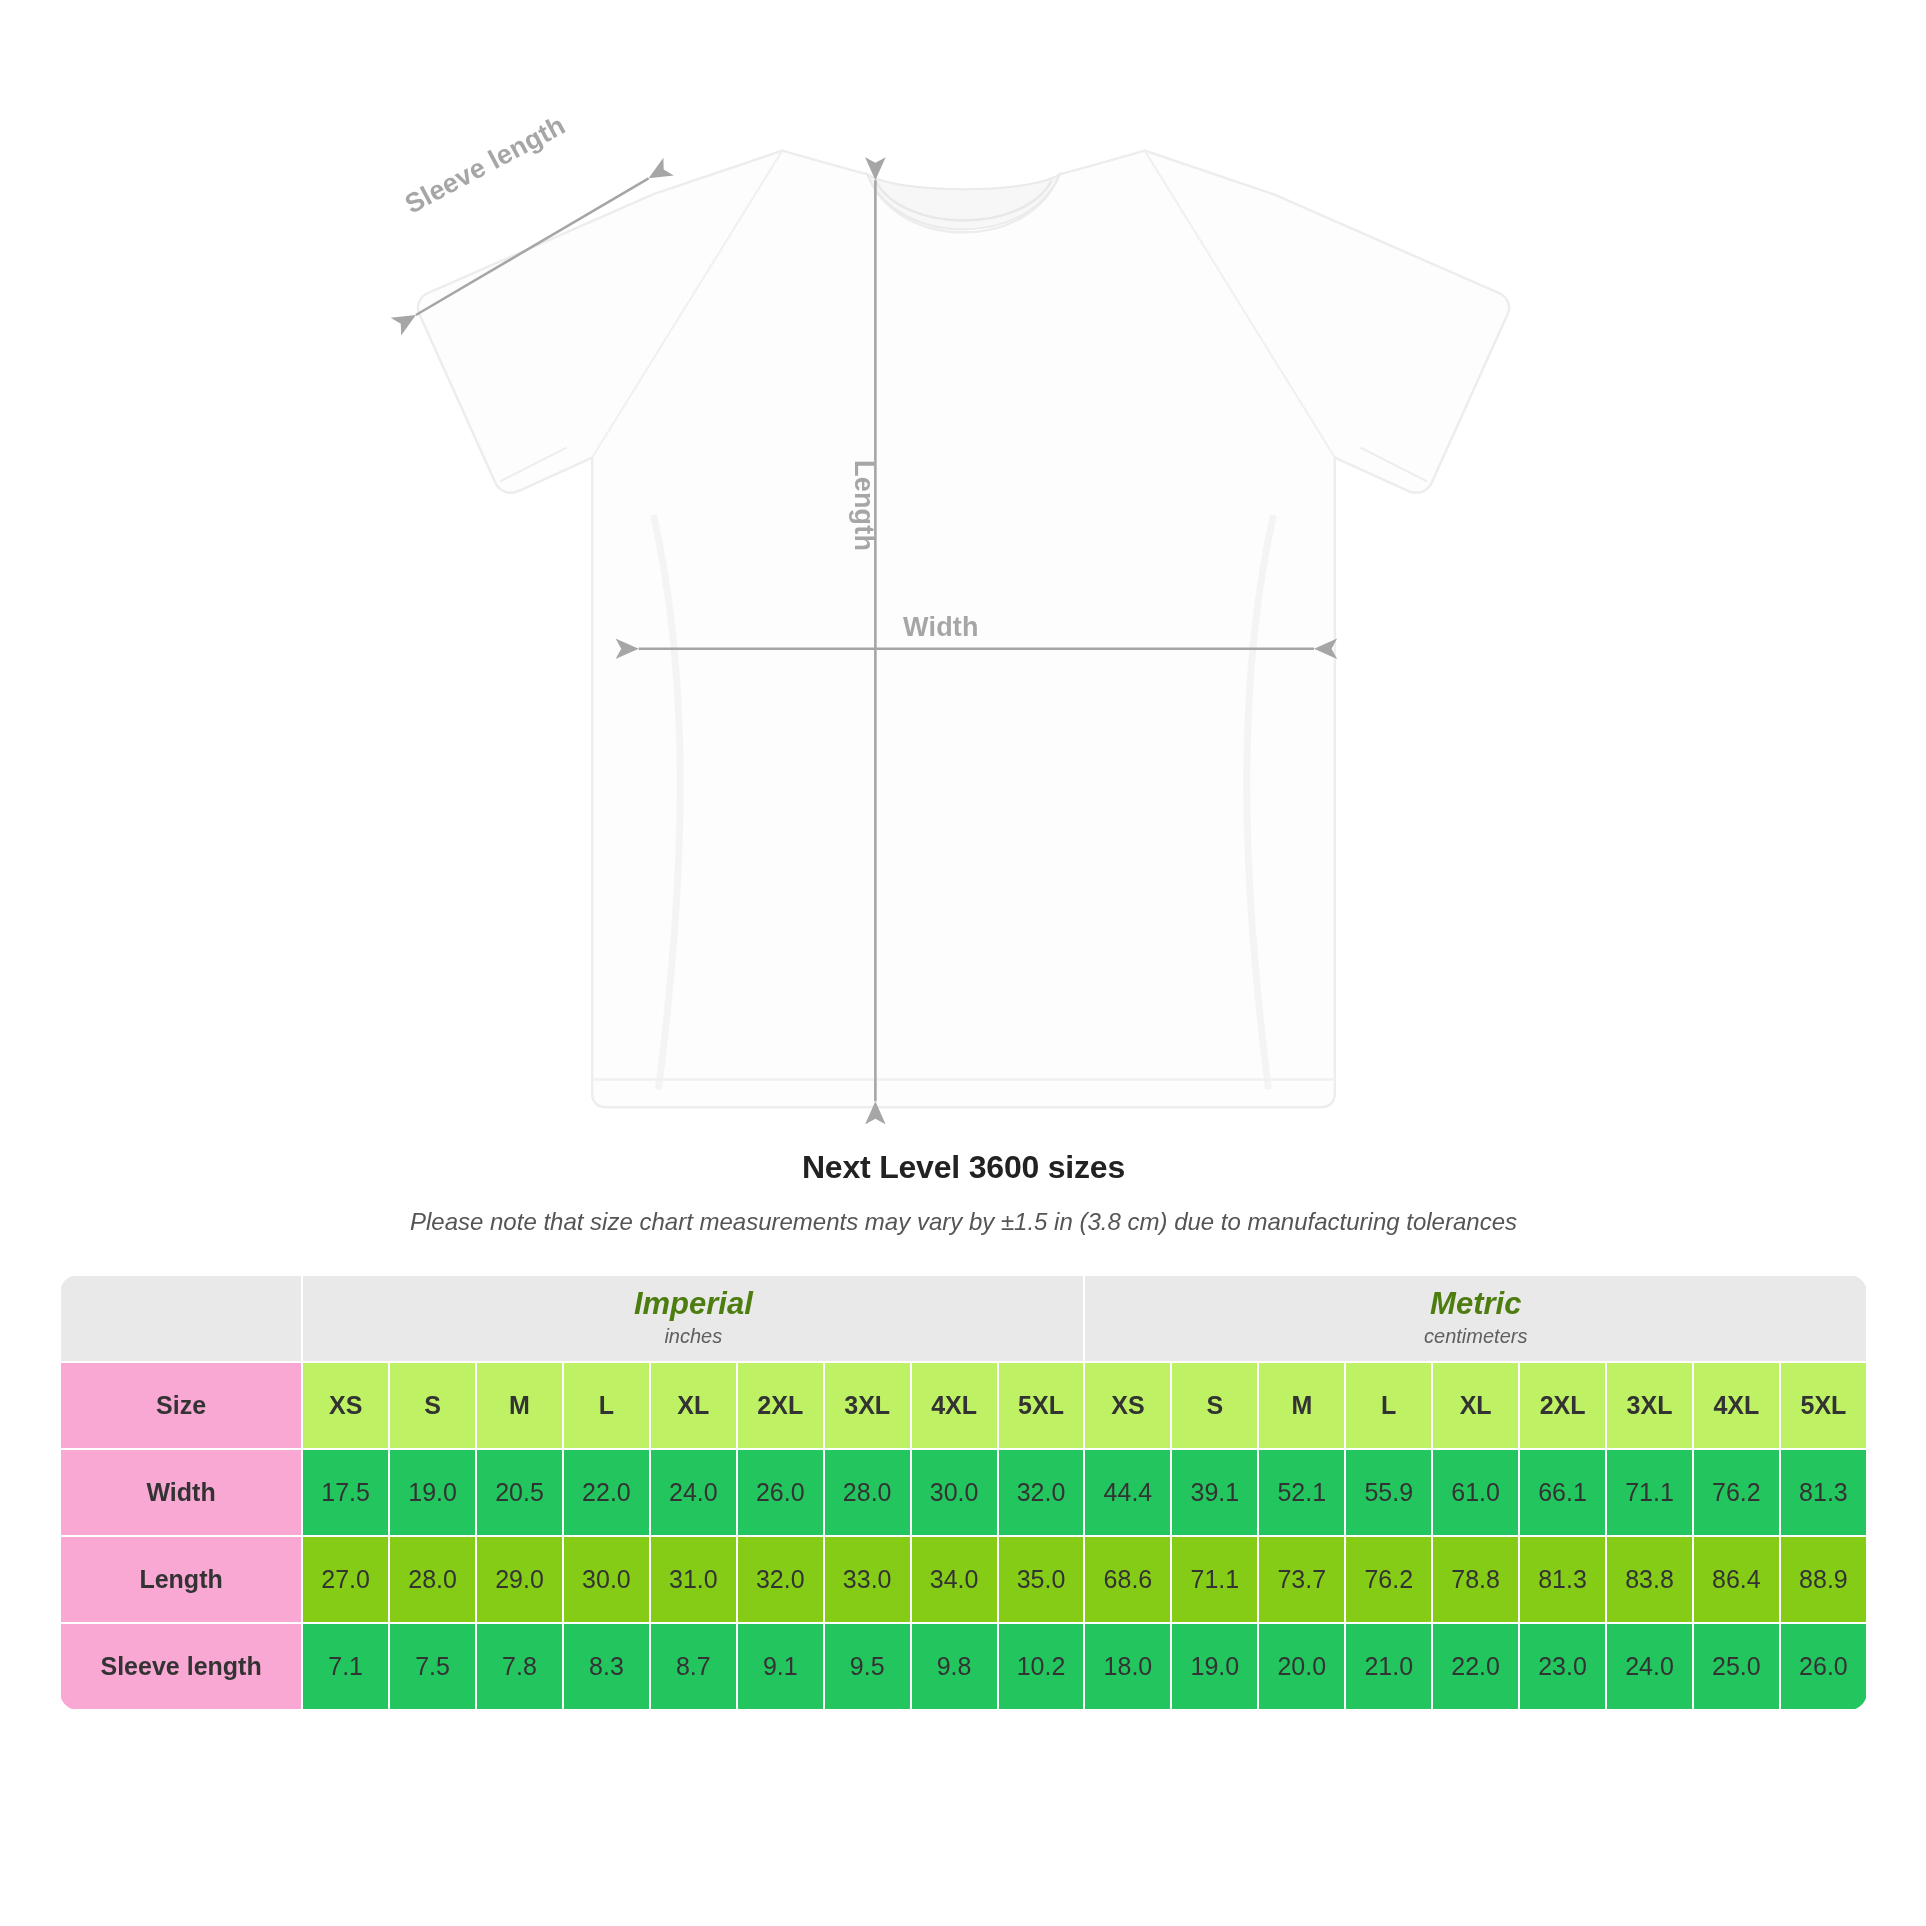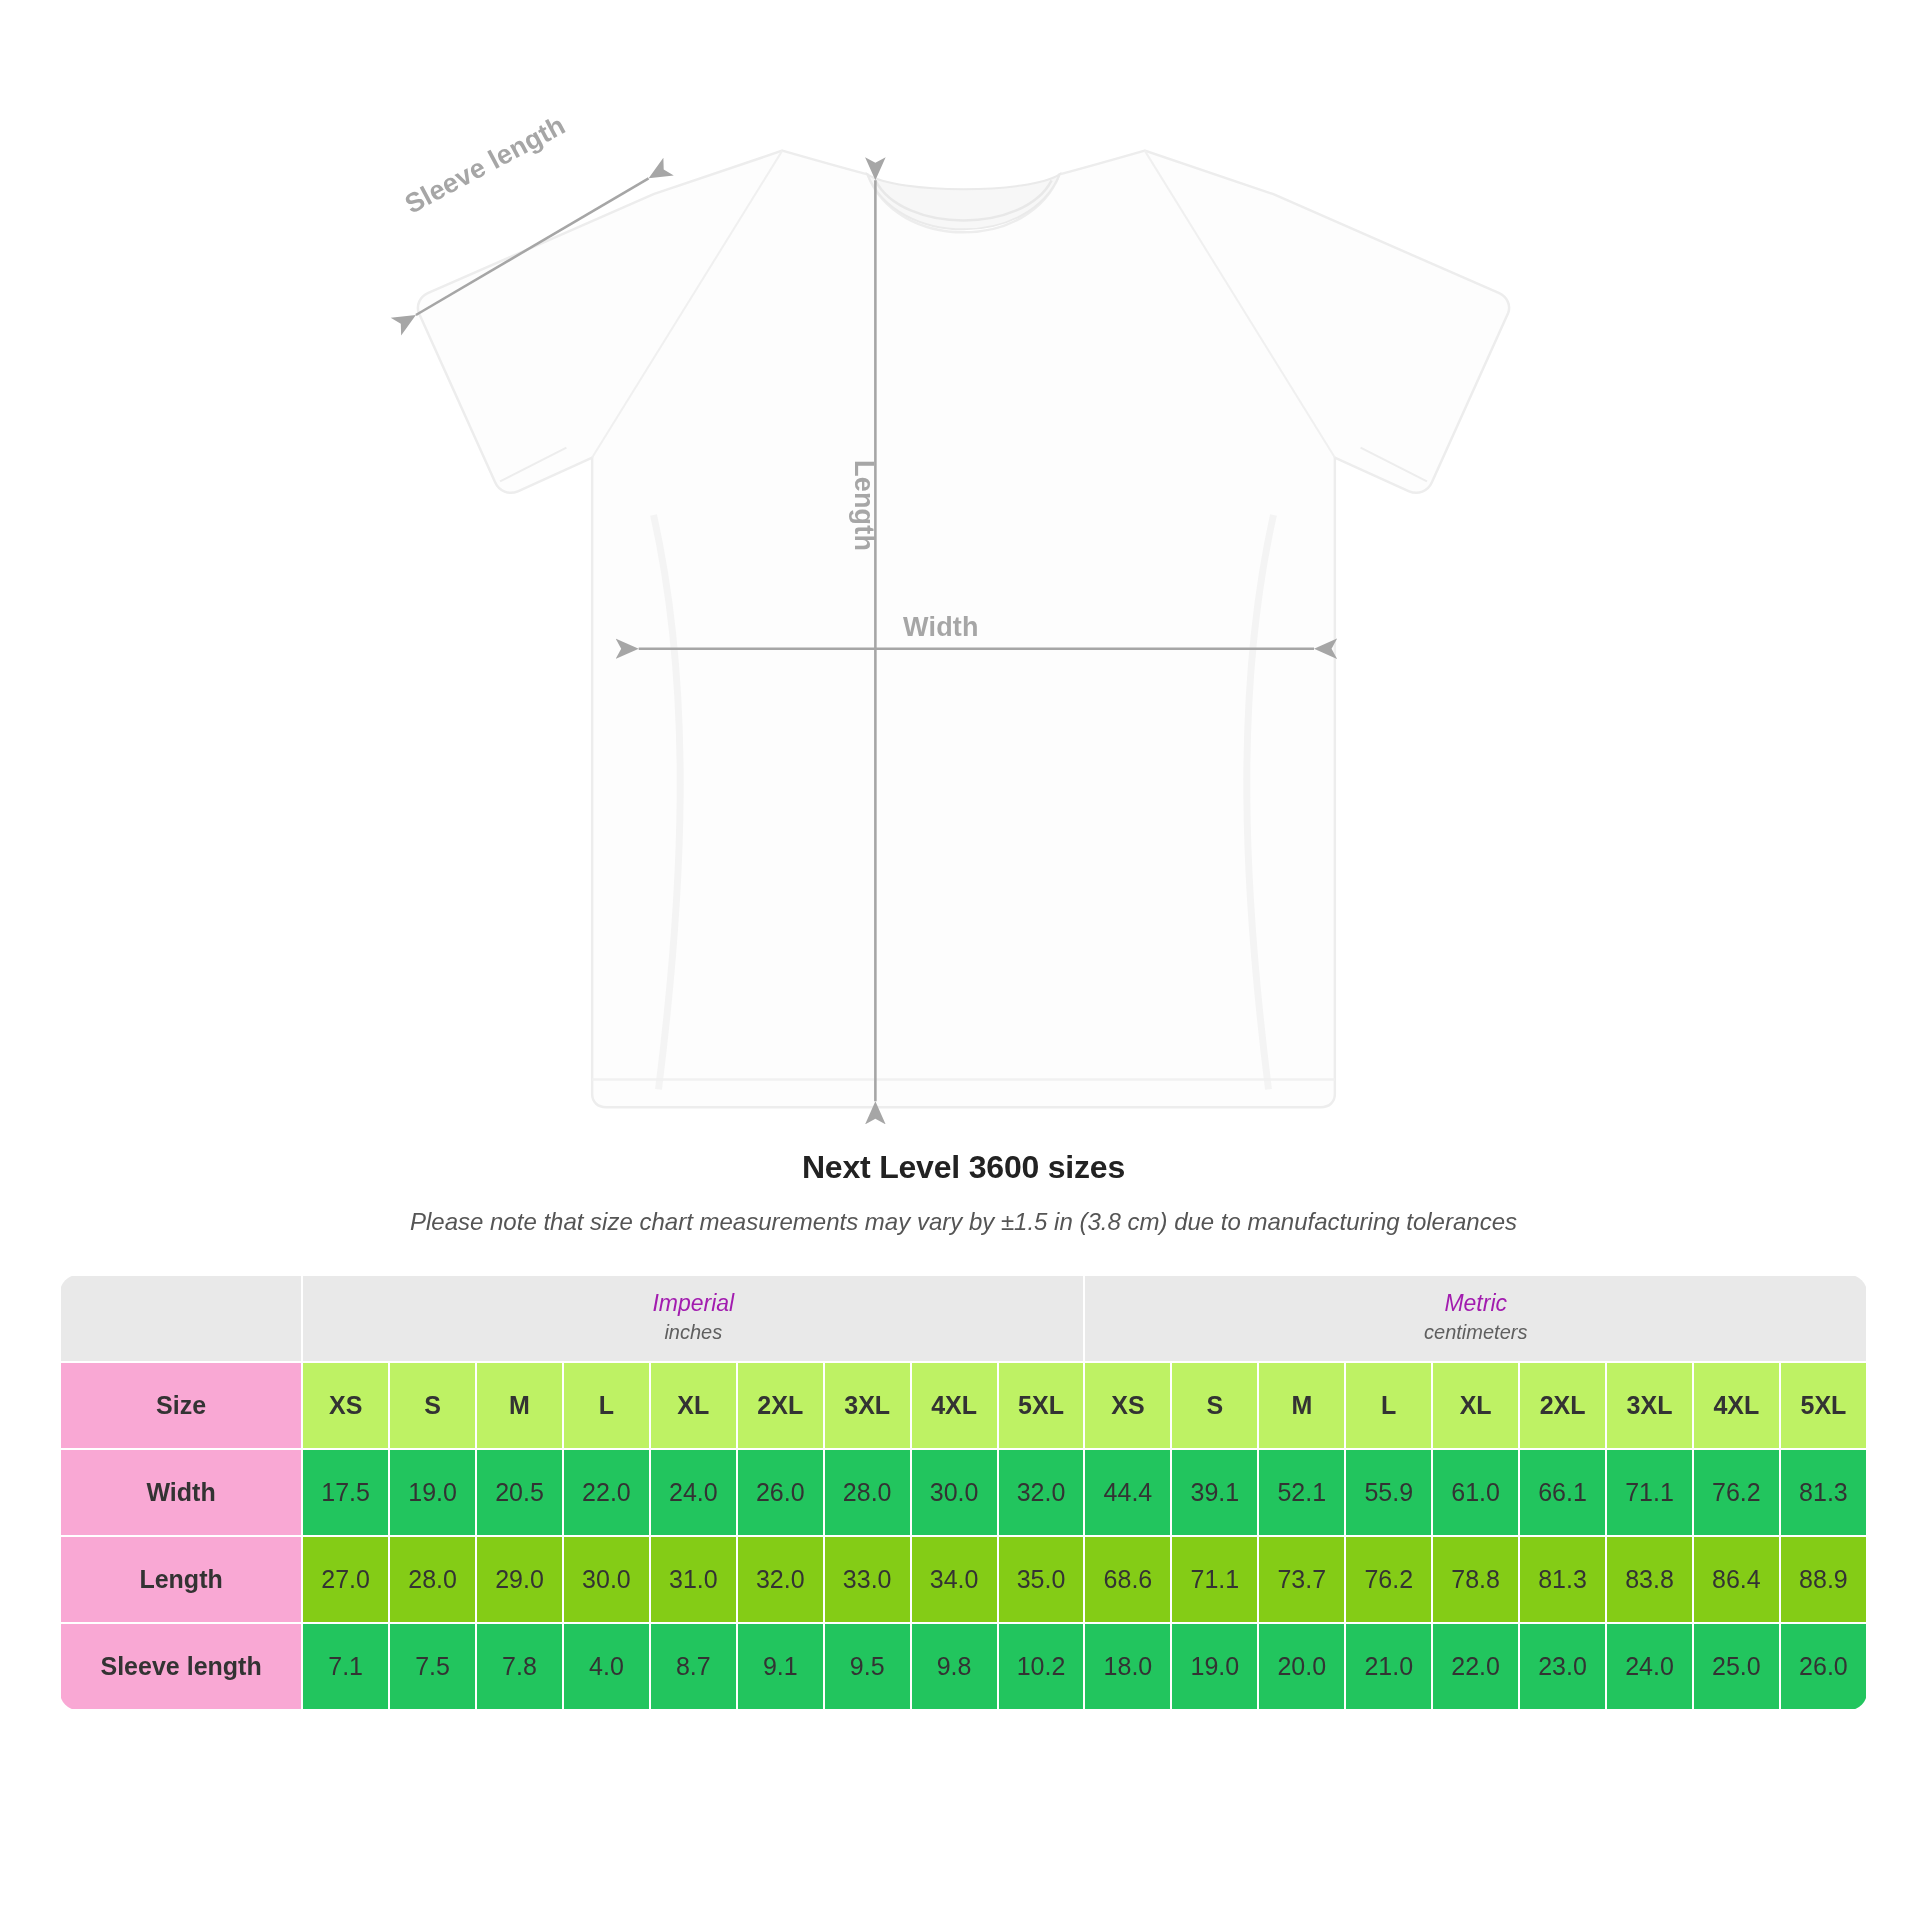--- a/index.html
+++ b/index.html
@@ -90,24 +90,24 @@
     color: #333333;
     padding: 0;
     height: 87px;
     vertical-align: middle;
   }
   .unit-head {
     background: #e9e9e9;
     height: 117px;
   }
   .unit-head .sys {
-    font-size: 23px;
+    font-size: 31px;
     font-style: italic;
-    font-weight: normal;
-    color: #a21caf;
+    font-weight: bold;
+    color: #4d7c0f;
     line-height: 1.15;
   }
   .unit-head .unit {
     font-size: 20px;
     font-style: italic;
     color: #5f5f5f;
     line-height: 1.5;
   }
   .blank-cell { background: #e9e9e9; }
   .row-label {
@@ -284,21 +284,21 @@
           <td class="cell-plain">83.8</td>
           <td class="cell-plain">86.4</td>
           <td class="cell-plain">88.9</td>
         </tr>
 
         <tr>
           <td class="row-label corner-bl">Sleeve length</td>
           <td class="cell-alt">7.1</td>
           <td class="cell-alt">7.5</td>
           <td class="cell-alt">7.8</td>
-          <td class="cell-alt">4.0</td>
+          <td class="cell-alt">8.3</td>
           <td class="cell-alt">8.7</td>
           <td class="cell-alt">9.1</td>
           <td class="cell-alt">9.5</td>
           <td class="cell-alt">9.8</td>
           <td class="cell-alt">10.2</td>
           <td class="cell-alt">18.0</td>
           <td class="cell-alt">19.0</td>
           <td class="cell-alt">20.0</td>
           <td class="cell-alt">21.0</td>
           <td class="cell-alt">22.0</td>

